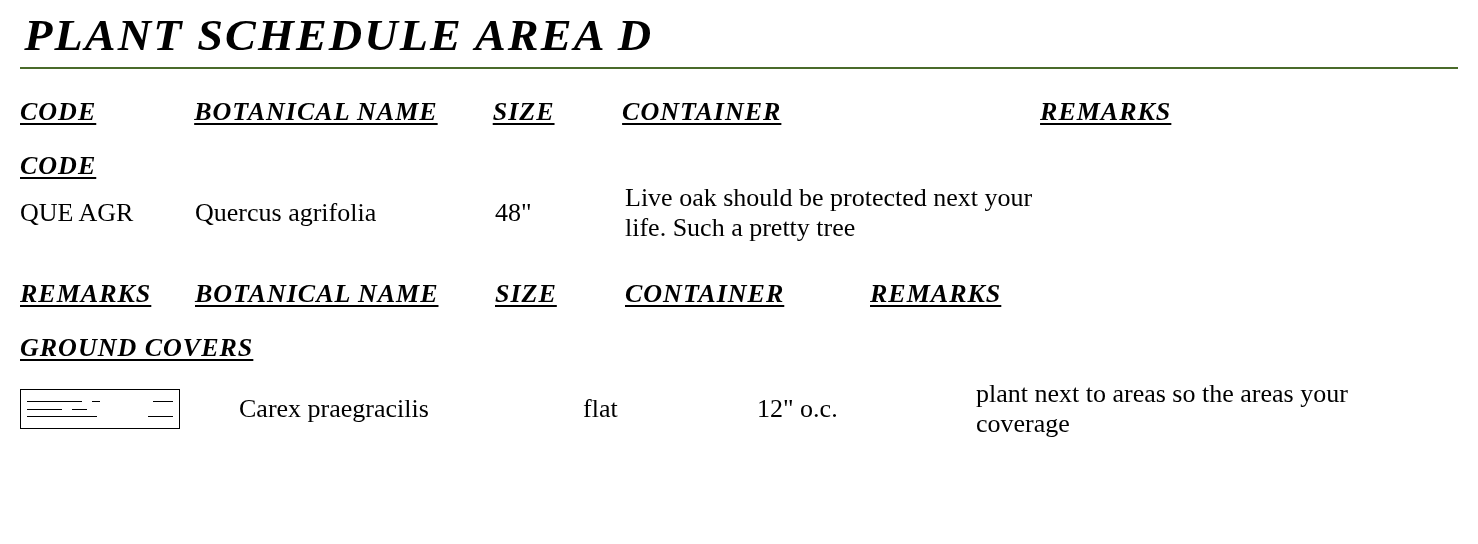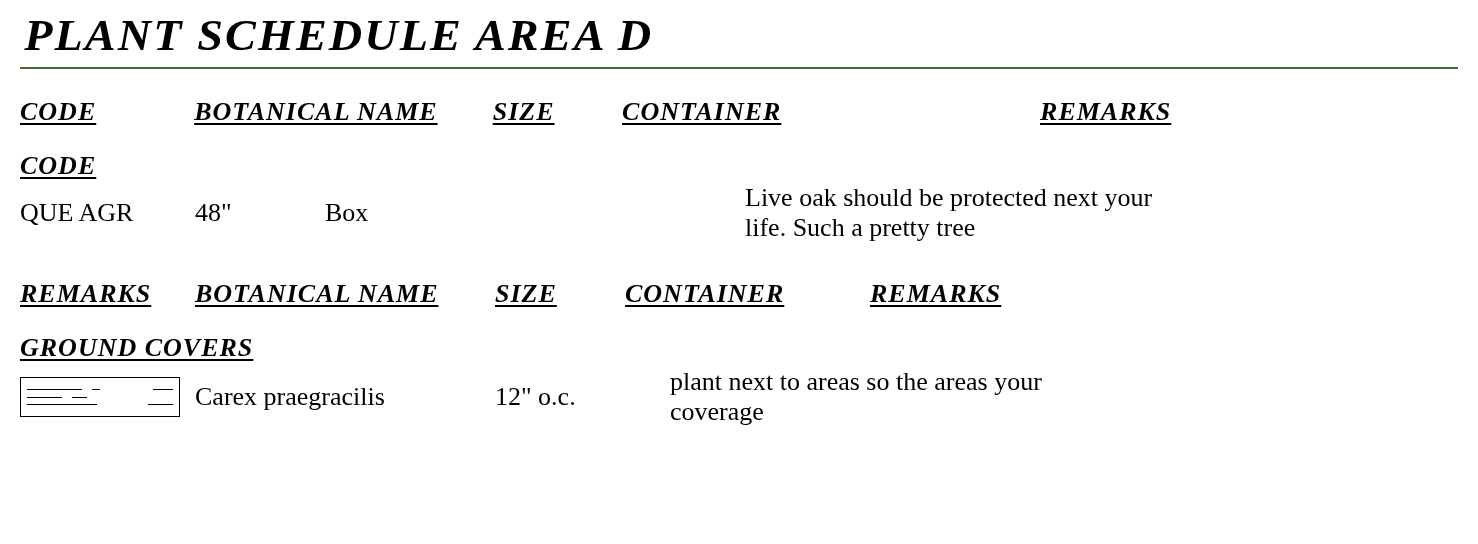--- a/index.html
+++ b/index.html
@@ -84,43 +84,44 @@
     }
     .hatch-line {
       display: flex;
       gap: 10px;
     }
     .hatch-seg {
       height: 1px;
       background: #000;
     }
     .data-row.gc {
-      margin-top: 4px;
+      margin-top: 16px;
+      gap: 44px;
     }
   </style>
 </head>
 <body>
 
 <div class="title">PLANT SCHEDULE AREA D</div>
 <hr class="title-rule">
 
 <div class="headers-row">
   <div class="col-code"><span class="col-header">CODE</span></div>
   <div class="col-botanical"><span class="col-header">BOTANICAL NAME</span></div>
   <div class="col-size"><span class="col-header">SIZE</span></div>
   <div class="col-container" style="width:420px;"><span class="col-header">CONTAINER</span></div>
   <div class="col-remarks"><span class="col-header">REMARKS</span></div>
 </div>
 
 <div class="section-header">CODE</div>
 
 <div class="data-row">
   <div class="col-code">QUE AGR</div>
+  <div class="col-botanical">Quercus agrifolia</div>
   <div class="col-size">48"</div>
-  <div class="col-container" style="width:420px;">Box</div>
   <div class="col-remarks">Live oak should be protected next your life. Such a pretty tree</div>
 </div>
 
 <div class="headers-row">
   <div class="col-code"><span class="col-header">REMARKS</span></div>
   <div class="col-botanical"><span class="col-header">BOTANICAL NAME</span></div>
   <div class="col-size"><span class="col-header">SIZE</span></div>
   <div class="col-container"><span class="col-header">CONTAINER</span></div>
   <div class="col-remarks"><span class="col-header">REMARKS</span></div>
 </div>
@@ -139,15 +140,16 @@
           <div class="hatch-seg" style="width:35px"></div>
           <div class="hatch-seg" style="width:15px"></div>
         </div>
       <div class="hatch-line">
           <div class="hatch-seg" style="width:70px"></div>
           <div class="hatch-seg" style="width:25px;margin-left:auto"></div>
         </div>
     </div>
   </div>
   <div class="col-botanical">Carex praegracilis</div>
+  <div class="col-size">flat</div>
   <div class="col-spacing">12" o.c.</div>
   <div class="col-remarks">plant next to areas so the areas your coverage</div>
 </div>
 
 </body></html>

